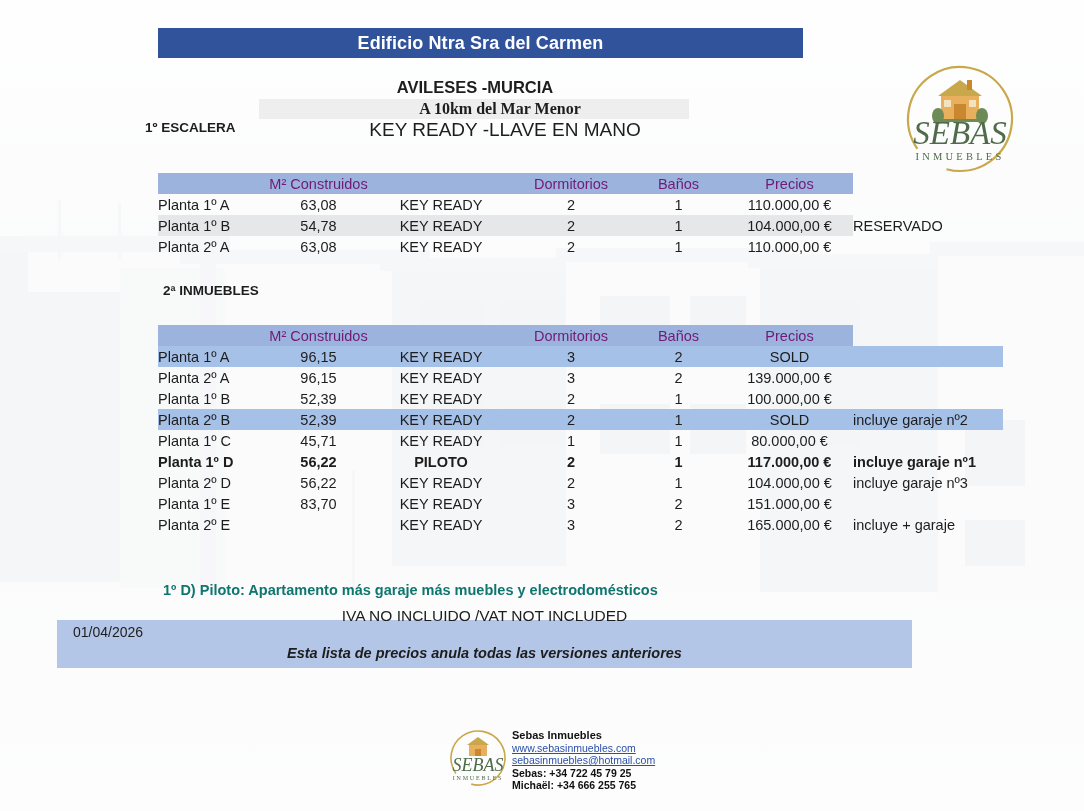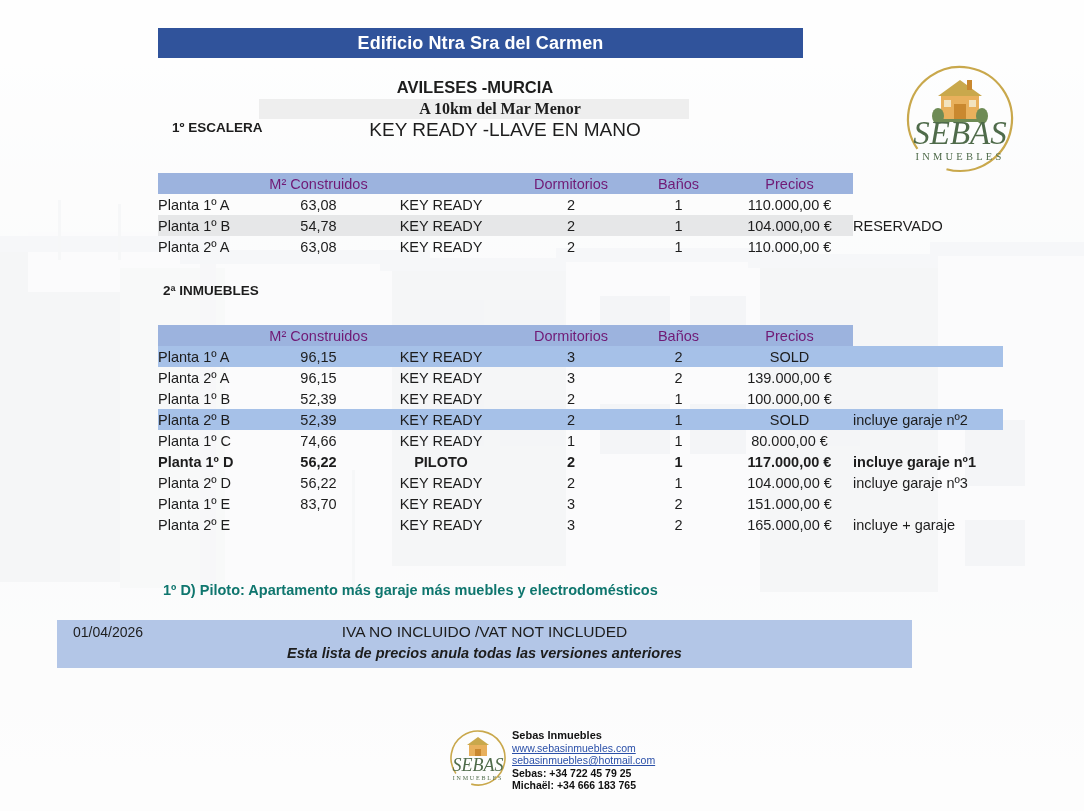--- a/index.html
+++ b/index.html
@@ -117,21 +117,21 @@
     font-size: 19px;
     color: #1d1d1d;
   }
 
   .escalera {
     position: absolute;
     font-size: 13.5px;
     font-weight: bold;
     color: #1d1d1d;
   }
-  #escalera1 { left: 172px; top: 120px; }
+  #escalera1 { left: 145px; top: 120px; }
   #escalera2 { left: 163px; top: 283px; }
 
   
   .ptable {
     position: absolute;
     border-collapse: collapse;
     font-size: 14.5px;
     color: #1d1d1d;
   }
   #table1 { left: 158px; top: 173px; }
@@ -179,21 +179,21 @@
     background: #B3C6E7;
   }
   .banner-date {
     position: absolute;
     left: 73px; top: 624px;
     font-size: 14px;
     color: #1d1d1d;
   }
   .banner-vat {
     position: absolute;
-    left: 57px; top: 623px;
+    left: 57px; top: 607px;
     width: 855px;
     text-align: center;
     font-size: 15.5px;
     color: #1d1d1d;
   }
   .banner-note {
     position: absolute;
     left: 57px; top: 645px;
     width: 855px;
     text-align: center;
@@ -379,21 +379,21 @@
             <td class="c-unit">Planta 2º B</td>
             <td class="c-m2">52,39</td>
             <td class="c-stat">KEY READY</td>
             <td class="c-dorm">2</td>
             <td class="c-bath">1</td>
             <td class="c-price">SOLD</td>
             <td class="c-note">incluye  garaje nº2</td>
           </tr>
           <tr>
             <td class="c-unit">Planta 1º C</td>
-            <td class="c-m2">74,66</td>
+            <td class="c-m2">45,71</td>
             <td class="c-stat">KEY READY</td>
             <td class="c-dorm">1</td>
             <td class="c-bath">1</td>
             <td class="c-price">80.000,00 €</td>
             <td class="c-note"></td>
           </tr>
           <tr class="row-bold">
             <td class="c-unit">Planta 1º D</td>
             <td class="c-m2">56,22</td>
             <td class="c-stat">PILOTO</td>
@@ -469,17 +469,17 @@
         <text x="36" y="45" text-anchor="middle" font-family="Liberation Serif, serif" font-size="18" font-style="italic" fill="#4F6B4A">SEBAS</text>
         <text x="36" y="54" text-anchor="middle" font-family="Liberation Serif, serif" font-size="6" letter-spacing="1.8" fill="#4F6B4A">INMUEBLES</text>
       </svg>
     </div>
 
     <div class="contact">
       <div class="name">Sebas Inmuebles</div>
       <div class="link">www.sebasinmuebles.com</div>
       <div class="link">sebasinmuebles@hotmail.com</div>
       <div class="phone">Sebas:  +34 722 45 79 25</div>
-      <div class="phone">Michaël: +34 666 183 765</div>
+      <div class="phone">Michaël: +34 666 255 765</div>
     </div>
 
   </div>
 </div>
 
 </body></html>

